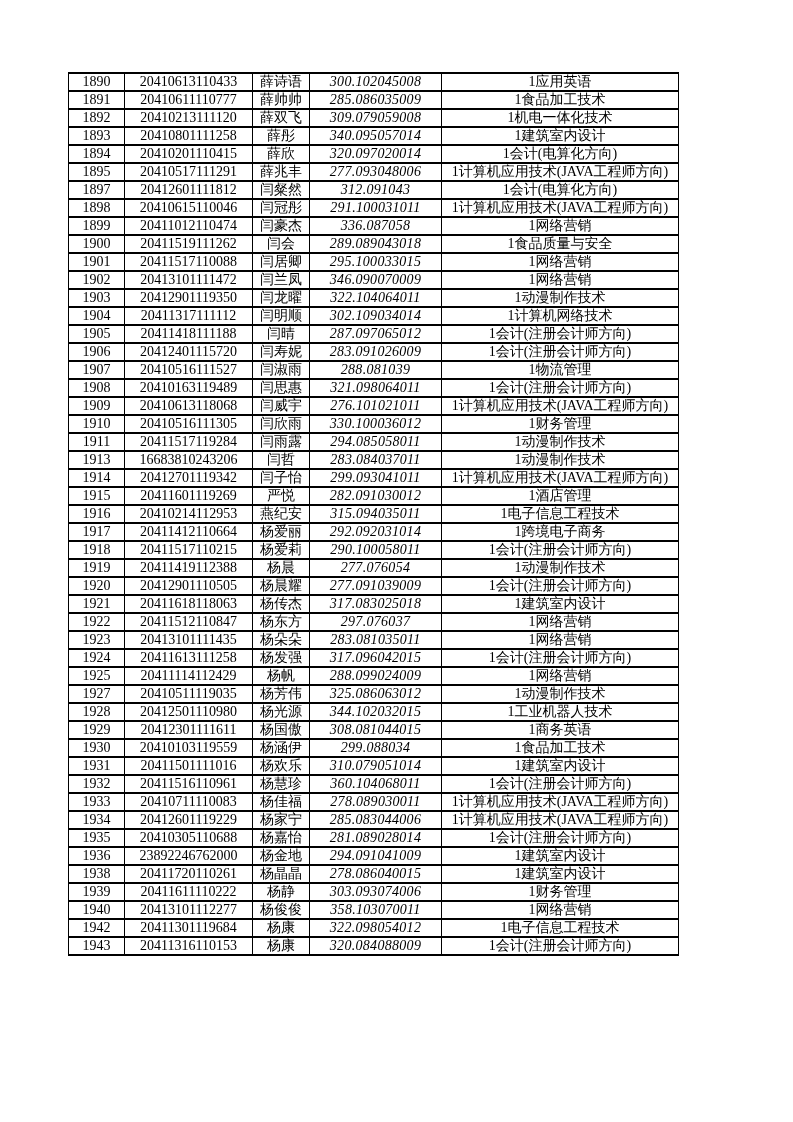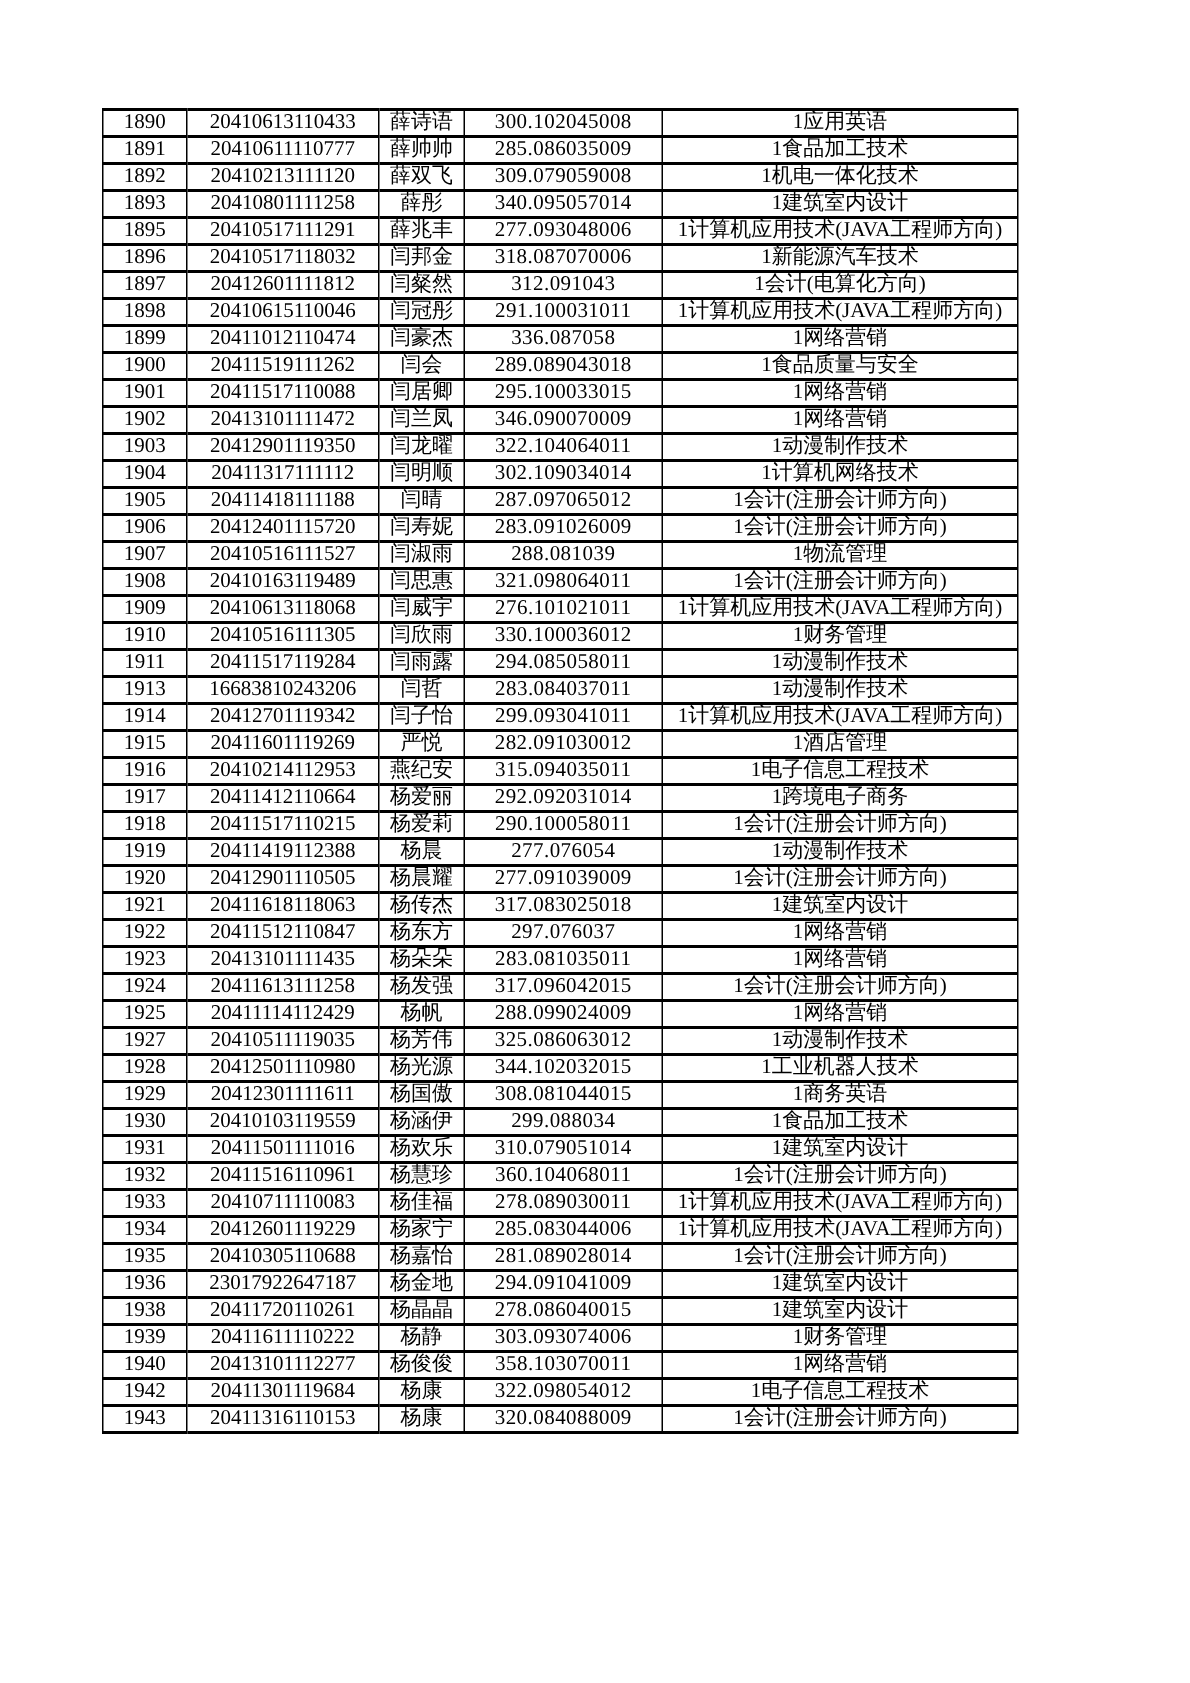--- a/index.html
+++ b/index.html
@@ -42,21 +42,21 @@
     border-bottom: 2px solid #000000;
     height: 16px;
     line-height: 16px;
     padding: 0;
     font-size: 14px;
     text-align: center;
     vertical-align: middle;
     white-space: nowrap;
     overflow: hidden;
   }
-  table.roster td.col-score { letter-spacing: 0.3px; }
+  table.roster td.col-score { letter-spacing: 0.3px; font-style: italic; }
 </style>
 </head>
 <body>
 
 <div class="page">
   <table class="roster">
     <colgroup>
       <col class="c-no">
       <col class="c-id">
       <col class="c-name">
@@ -86,32 +86,32 @@
           <td class="col-major">1机电一体化技术</td>
         </tr>
         <tr>
           <td class="col-no">1893</td>
           <td class="col-id">20410801111258</td>
           <td class="col-name">薛彤</td>
           <td class="col-score">340.095057014</td>
           <td class="col-major">1建筑室内设计</td>
         </tr>
         <tr>
+          <td class="col-no">1894</td>
+          <td class="col-id">20410201110415</td>
+          <td class="col-name">薛欣</td>
+          <td class="col-score">320.097020014</td>
+          <td class="col-major">1会计(电算化方向)</td>
+        </tr>
+        <tr>
           <td class="col-no">1895</td>
           <td class="col-id">20410517111291</td>
           <td class="col-name">薛兆丰</td>
           <td class="col-score">277.093048006</td>
           <td class="col-major">1计算机应用技术(JAVA工程师方向)</td>
-        </tr>
-        <tr>
-          <td class="col-no">1896</td>
-          <td class="col-id">20410517118032</td>
-          <td class="col-name">闫邦金</td>
-          <td class="col-score">318.087070006</td>
-          <td class="col-major">1新能源汽车技术</td>
         </tr>
         <tr>
           <td class="col-no">1897</td>
           <td class="col-id">20412601111812</td>
           <td class="col-name">闫粲然</td>
           <td class="col-score">312.091043</td>
           <td class="col-major">1会计(电算化方向)</td>
         </tr>
         <tr>
           <td class="col-no">1898</td>
@@ -360,21 +360,21 @@
         </tr>
         <tr>
           <td class="col-no">1935</td>
           <td class="col-id">20410305110688</td>
           <td class="col-name">杨嘉怡</td>
           <td class="col-score">281.089028014</td>
           <td class="col-major">1会计(注册会计师方向)</td>
         </tr>
         <tr>
           <td class="col-no">1936</td>
-          <td class="col-id">23017922647187</td>
+          <td class="col-id">23892246762000</td>
           <td class="col-name">杨金地</td>
           <td class="col-score">294.091041009</td>
           <td class="col-major">1建筑室内设计</td>
         </tr>
         <tr>
           <td class="col-no">1938</td>
           <td class="col-id">20411720110261</td>
           <td class="col-name">杨晶晶</td>
           <td class="col-score">278.086040015</td>
           <td class="col-major">1建筑室内设计</td>

